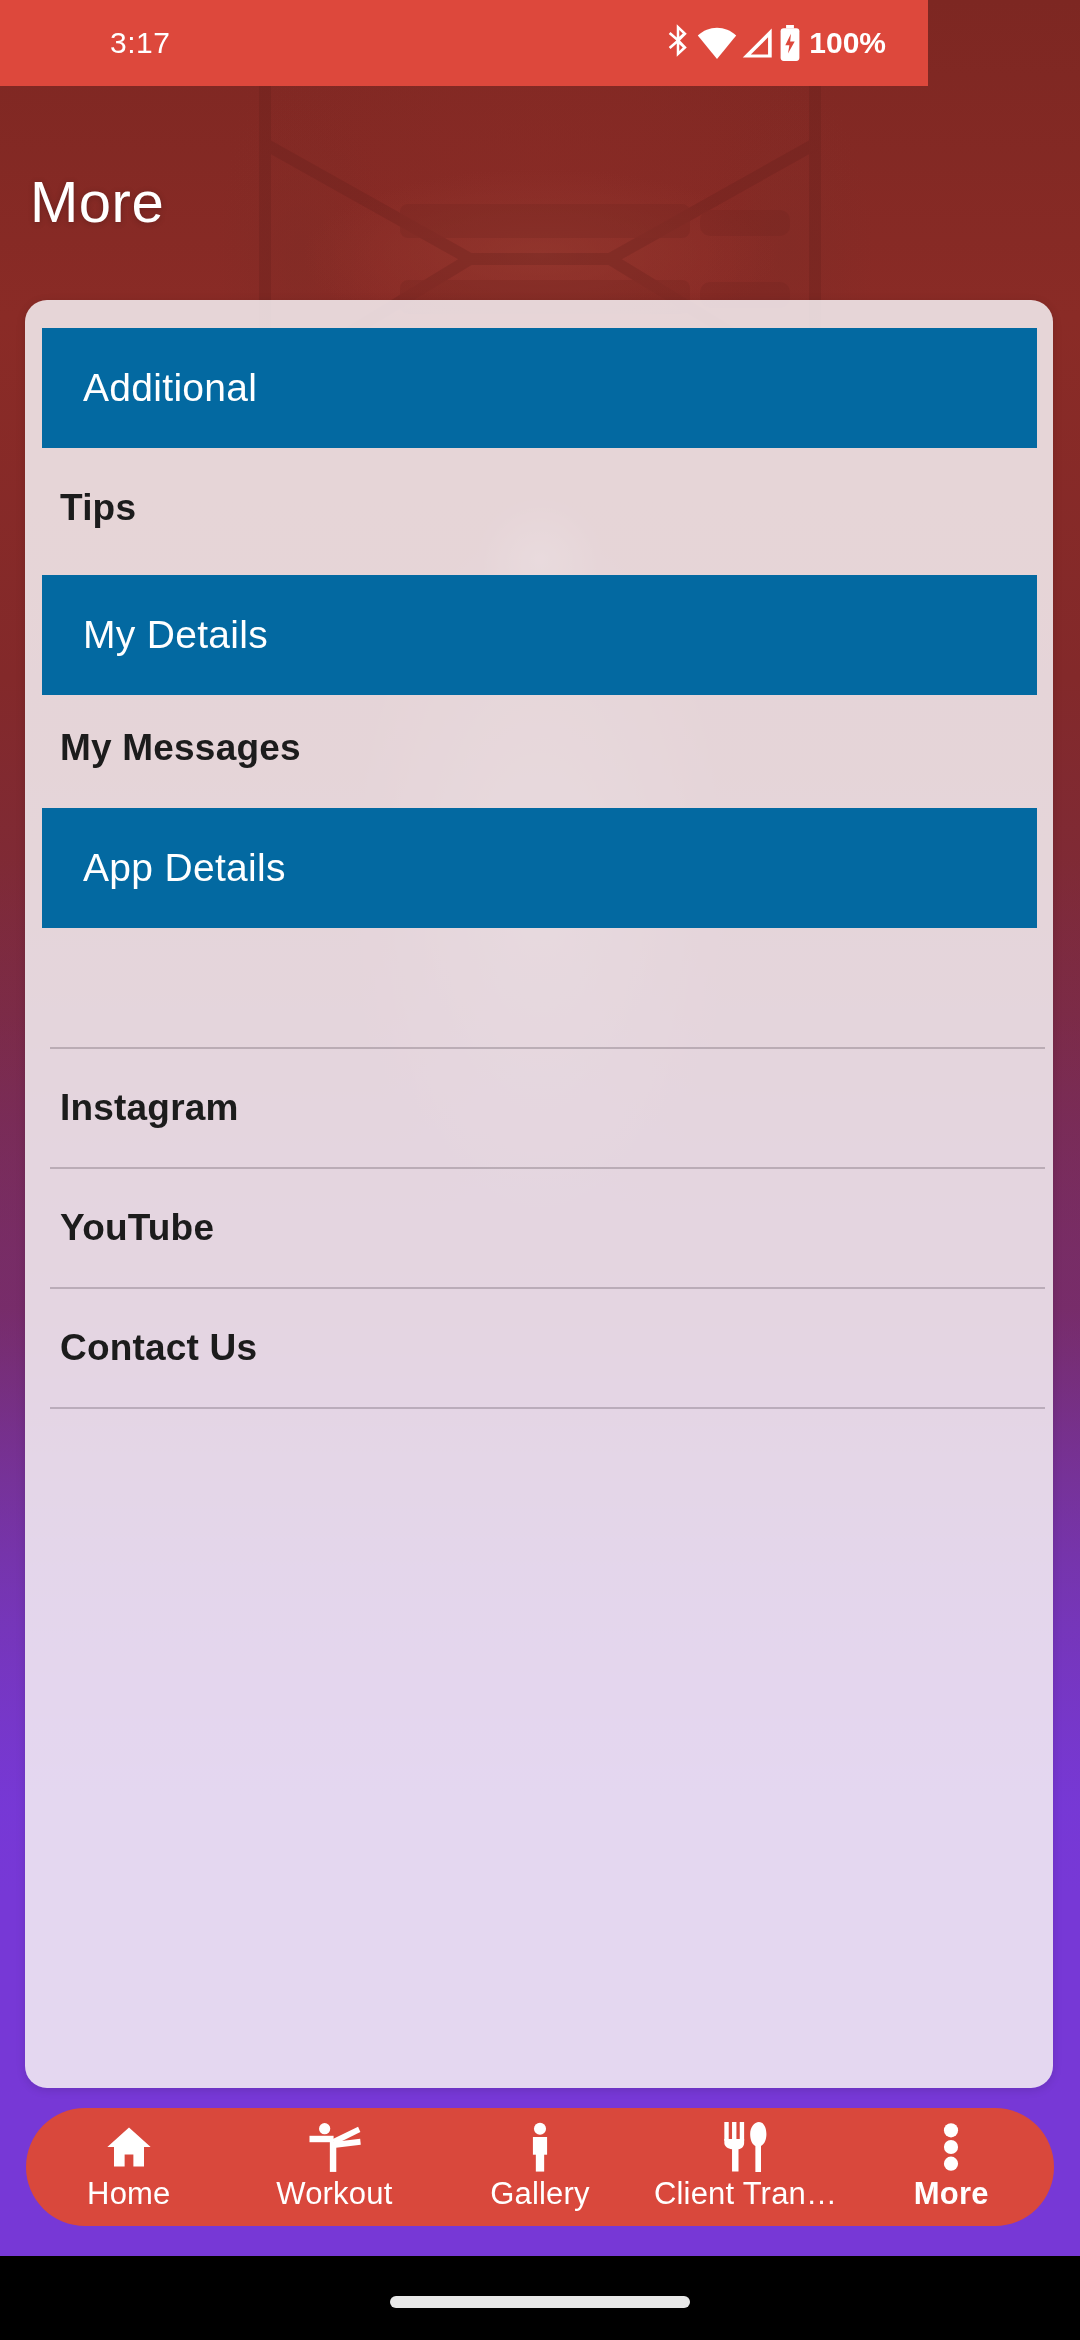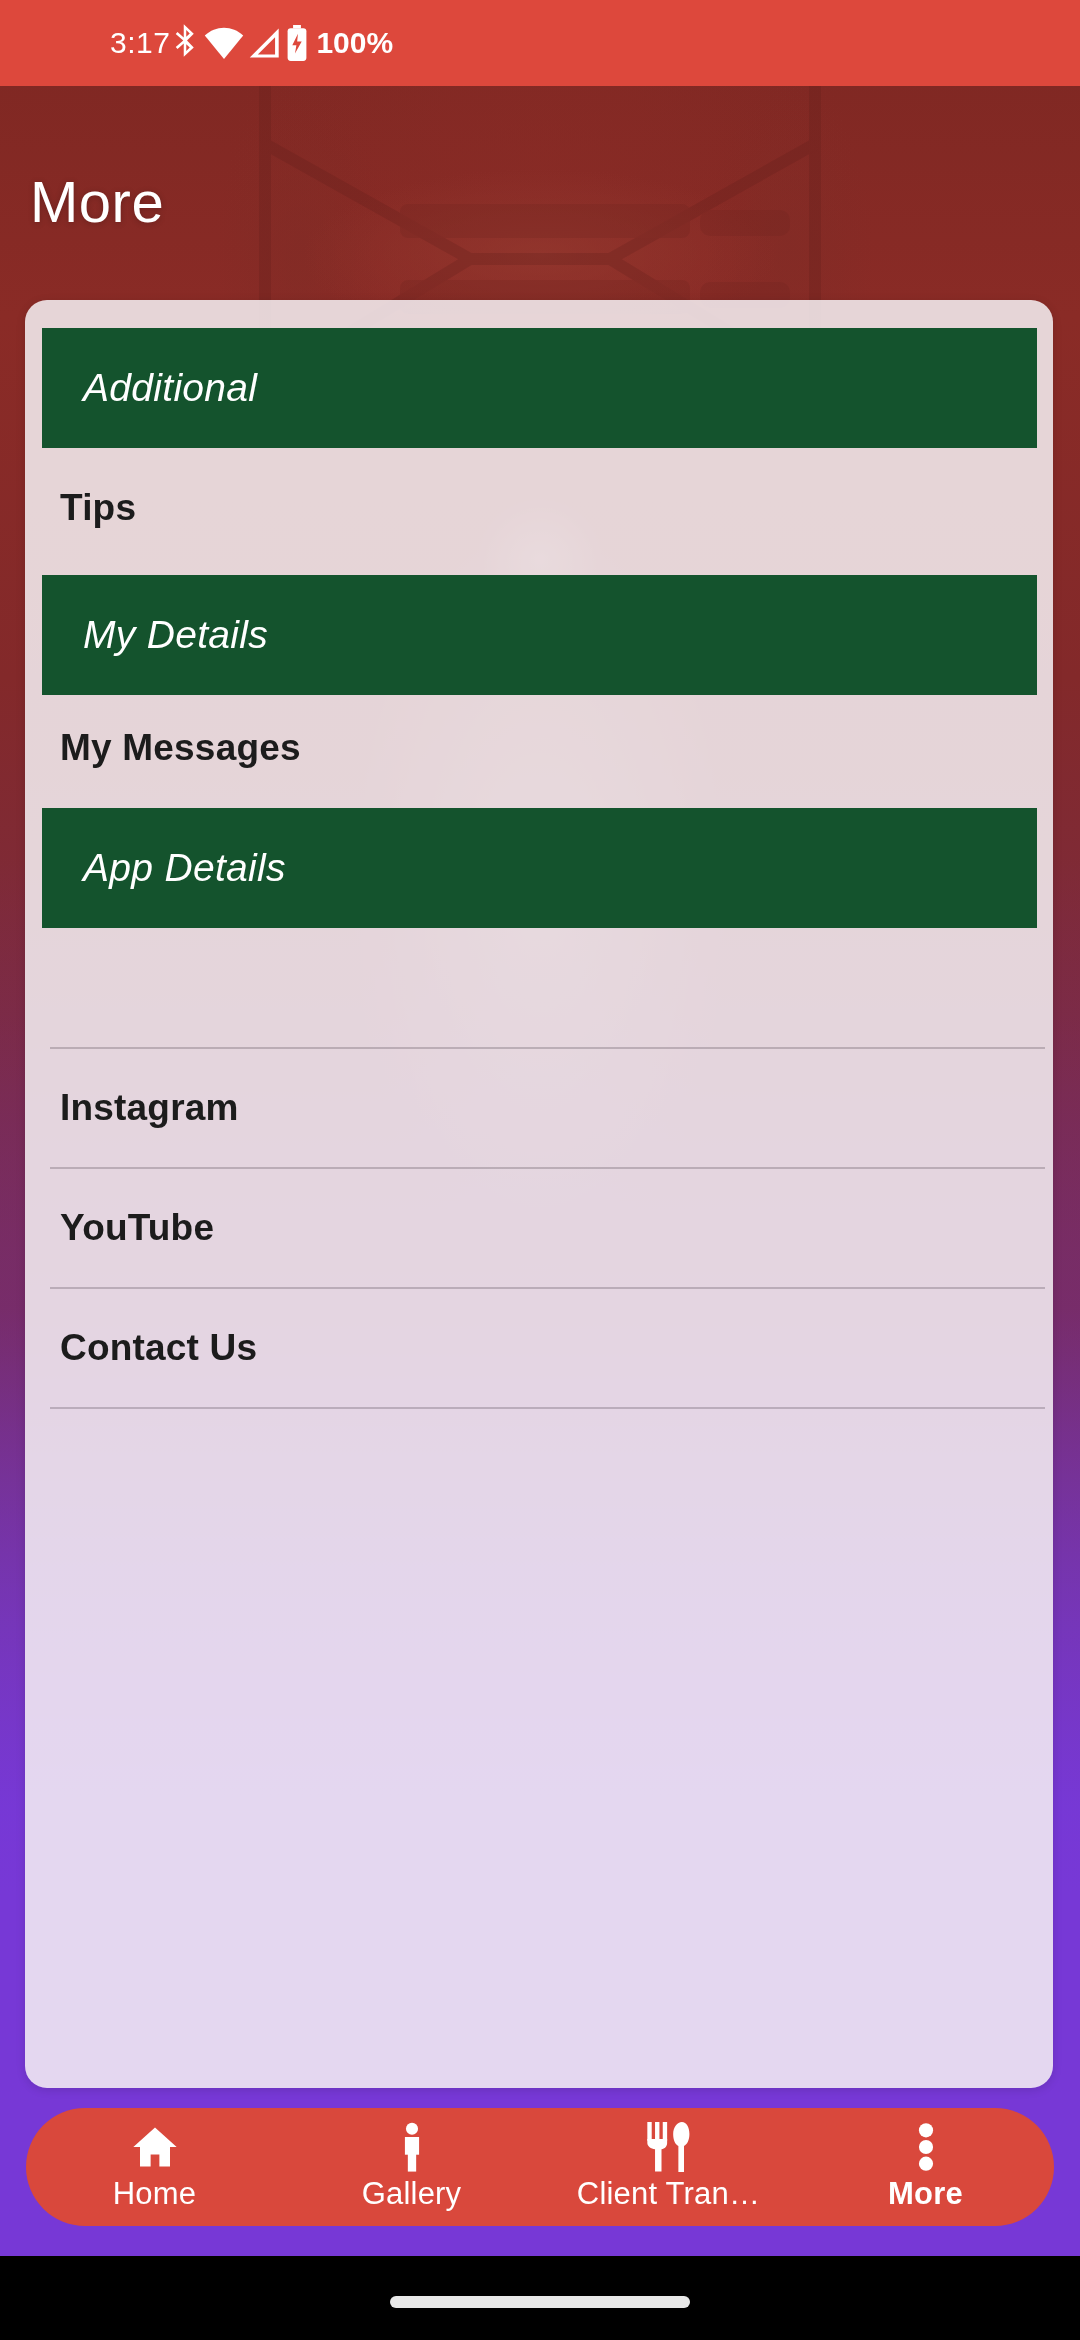--- a/index.html
+++ b/index.html
@@ -27,23 +27,23 @@
       radial-gradient(ellipse 120px 240px at 790px 250px, rgba(128,44,38,.55), rgba(0,0,0,0) 70%),
       radial-gradient(ellipse 260px 520px at 540px 900px, rgba(186,150,150,.33), rgba(0,0,0,0) 72%),
       radial-gradient(ellipse 90px 90px at 540px 560px, rgba(200,170,165,.30), rgba(0,0,0,0) 70%),
       radial-gradient(ellipse 420px 300px at 540px 170px, rgba(139,44,38,.5), rgba(0,0,0,0) 75%),
       linear-gradient(to bottom, #7d2722 0%, #8a2b26 14%, #83292a 30%, #7c2b3e 45%, #73306b 60%, #6f3bb4 72%, #7738d6 84%, #7738d6 100%);
   }
   .bg-lines { position:absolute; left:0; top:84px; width:1080px; height:330px; opacity:.30; }
 
   
   .statusbar {
-    position:absolute; left:0; top:0; width:1080px; height:86px;
+    position:absolute; left:0; top:0; width:928px; height:86px;
     background:#dd483c; color:#fff;
-    display:flex; align-items:center; 
+    display:flex; align-items:center; justify-content:space-between;
     padding:0 42px 0 0;
   }
   .sb-time { font-size:30px; margin-left:110px; letter-spacing:.5px; }
   .sb-icons { display:flex; align-items:center; gap:4px; }
   .sb-icons svg { display:block; }
   .sb-batt { font-size:30px; font-weight:700; margin-left:4px; letter-spacing:0; }
 
   
   .page-title {
     position:absolute; left:30px; top:168px;
@@ -56,22 +56,22 @@
     position:absolute; left:25px; top:300px; width:1028px; height:1788px;
     background:rgba(246,241,244,.86);
     border-radius:22px;
     overflow:hidden;
     box-shadow:0 2px 10px rgba(0,0,0,.13);
   }
   .card-inner { position:relative; width:100%; height:100%; }
 
   .section-head {
     position:absolute; left:17px; width:995px; height:120px;
-    background:#14532d;
-    display:flex; align-items:center;font-style:italic;
+    background:#0369a1;
+    display:flex; align-items:center;
   }
   .section-head span {
     color:#ffffff; font-size:39px; font-weight:400;
     margin-left:41px; letter-spacing:.3px;
   }
 
   .row {
     position:absolute; left:17px; width:995px; height:120px;
     display:flex; align-items:center;
   }
@@ -203,20 +203,34 @@
       <div class="nav-item">
         <div class="nav-ico">
           <svg width="50" height="50" viewBox="0 0 24 24">
             <path fill="#fff" d="M12 2.6 1.6 12h3.2v9.4h5.1v-5.8h4.2v5.8h5.1V12h3.2L12 2.6z"></path>
           </svg>
         </div>
         <div class="nav-lab">Home</div>
       </div>
       <div class="nav-item">
         <div class="nav-ico">
+          <svg width="54" height="50" viewBox="0 0 26 24">
+            <g fill="#fff">
+              <circle cx="8.5" cy="3.2" r="2.7"></circle>
+              <path d="M1.2 6.6h11.6v3.1H1.2z"></path>
+              <path d="M12.2 8.3 24.6 2.2l1.1 2.6-12.4 6.1z"></path>
+              <path d="M12.6 9.6 25.6 8l.3 2.9-13 1.6z"></path>
+              <path d="M11 9.3h3.1V24H11z"></path>
+            </g>
+          </svg>
+        </div>
+        <div class="nav-lab">Workout</div>
+      </div>
+      <div class="nav-item">
+        <div class="nav-ico">
           <svg width="26" height="50" viewBox="0 0 12 24">
             <g fill="#fff">
               <circle cx="6" cy="3.2" r="2.9"></circle>
               <path d="M2.6 7.2h6.8v8.5H2.6z"></path>
               <path d="M4 15h4v8.8H4z"></path>
             </g>
           </svg>
         </div>
         <div class="nav-lab">Gallery</div>
       </div>

